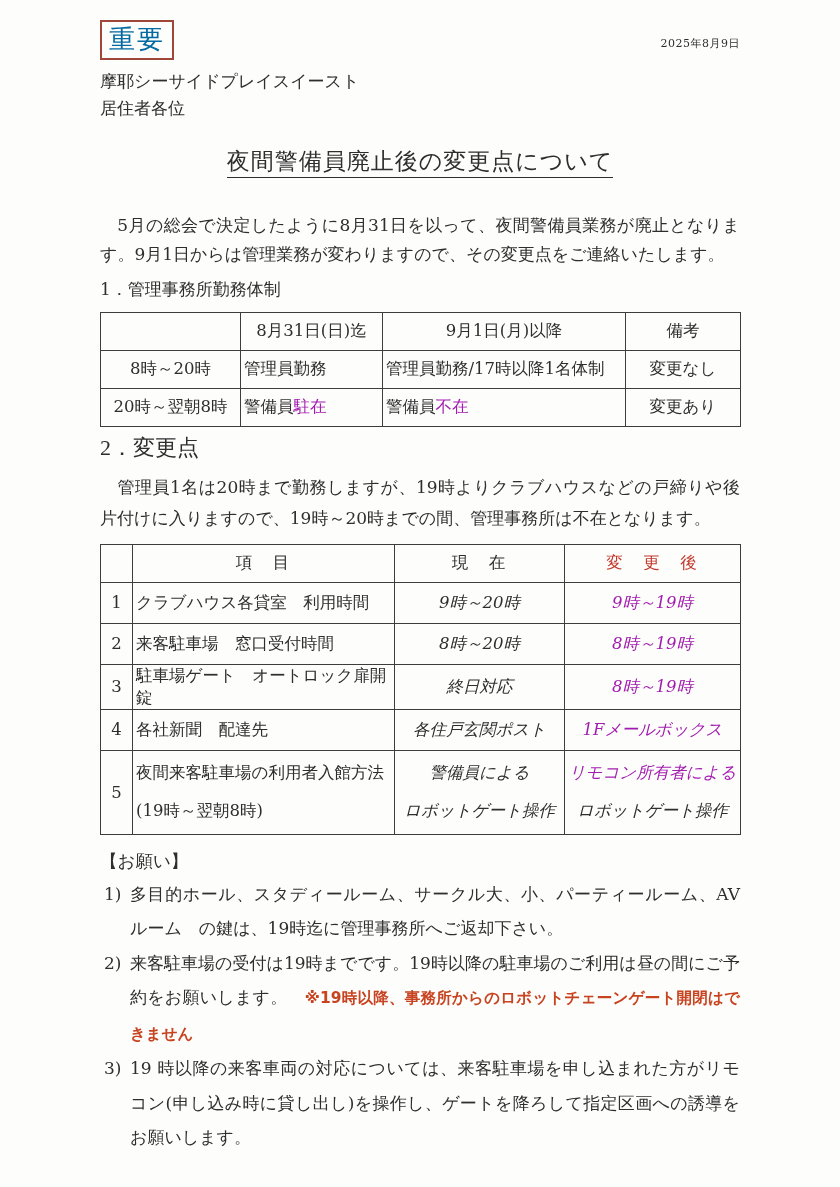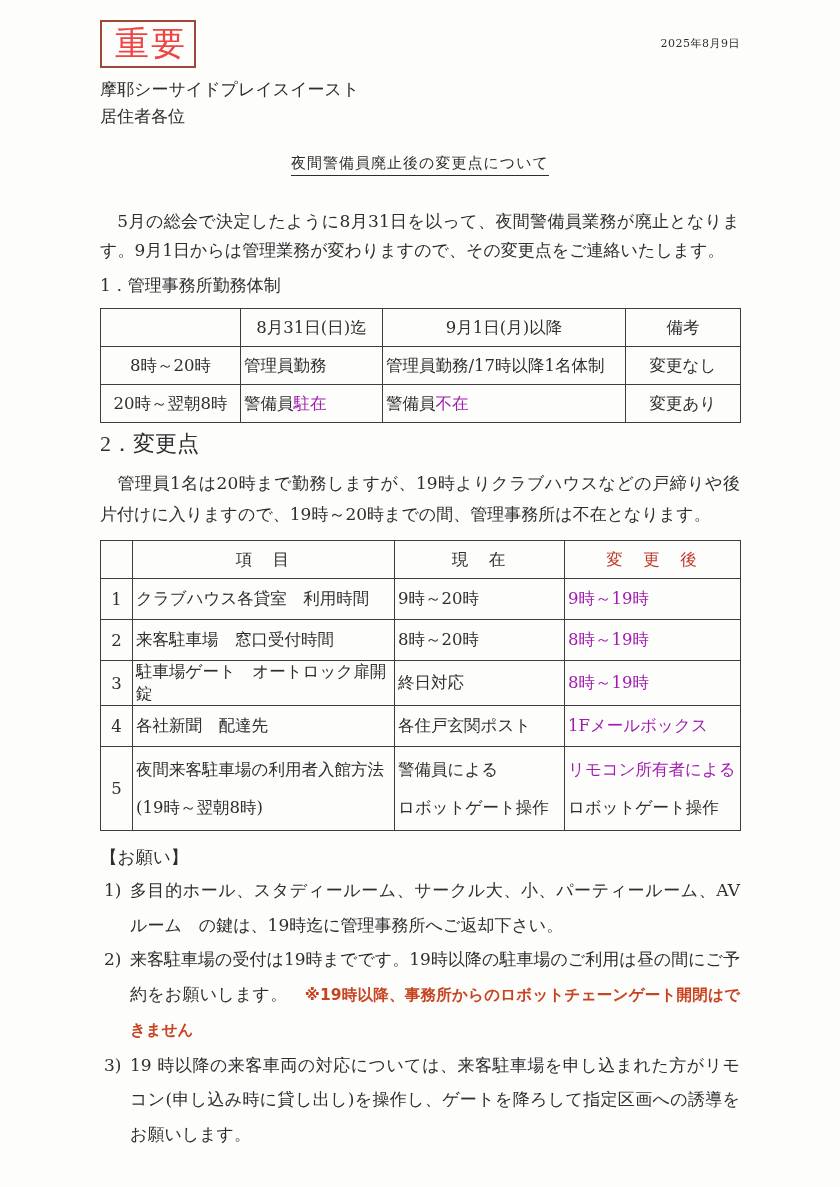--- a/index.html
+++ b/index.html
@@ -11,34 +11,34 @@
     background:#fdfdfc;
     box-sizing:border-box;
     padding:20px 100px 0 100px;
     font-family:"DejaVu Serif","Liberation Serif",serif;
     color:#2e2e2e;
     overflow:hidden;
   }
   
   .hdr-row { display:flex; justify-content:space-between; align-items:flex-start; }
   .important-box {
-    color:#ef4444;
+    color:#0369a1;
     border:2px solid #a0473a;
-    font-size:34px;
+    font-size:26px;
     line-height:1.1;
-    padding:3px 7px 4px 13px;
+    padding:3px 7px 4px 7px;
     letter-spacing:2px;
   }
   .doc-date { font-size:11px; margin-top:16px; letter-spacing:0.5px; }
   .addressee { margin-top:8px; font-size:17px; line-height:27px; }
   .sender { text-align:right; font-size:17px; margin-top:16px; }
   
   .doc-title {
     text-align:center;
-    font-size:15px;
+    font-size:23px;
     margin-top:24px;
     letter-spacing:1px;
   }
   .doc-title span {
     border-bottom:1.5px solid #2e2e2e;
     padding-bottom:3px;
   }
   
   .intro { margin-top:34px; font-size:17px; line-height:29px; text-align:justify; }
   .sec-heading { margin-top:6px; font-size:17px; line-height:29px; }
@@ -49,21 +49,21 @@
   td, th { border:1.5px solid #3d3d3d; font-weight:normal; font-size:16.5px; padding:0 3px; box-sizing:border-box; }
   .tbl1 { margin-top:8px; }
   .tbl1 th { height:38px; text-align:center; }
   .tbl1 td { height:38px; }
   .tbl1 .c-time { text-align:center; }
   .tbl1 .c-note { text-align:center; }
   .tbl2 { margin-top:10px; }
   .tbl2 th { height:38px; text-align:center; letter-spacing:2px; }
   .tbl2 td { height:41px; }
   .tbl2 .c-no { text-align:center; }
-  .tbl2 .c-mid { text-align:left; }
+  .tbl2 .c-mid { text-align:center;font-style:italic; }
   .tbl2 .row5 td { height:84px; vertical-align:middle; }
   .two-line span { display:block; line-height:38px; }
   .red { color:#a21caf; }
   .red-head { color:#c0392b; }
   
   .req-heading { margin-top:14px; font-size:17.5px; }
   .req-list { margin-top:4px; }
   .req-item { display:flex; font-size:17px; line-height:34.5px; }
   .req-no { width:26px; flex-shrink:0; text-align:left; padding-left:4px; }
   .req-body { flex:1; text-align:justify; }

